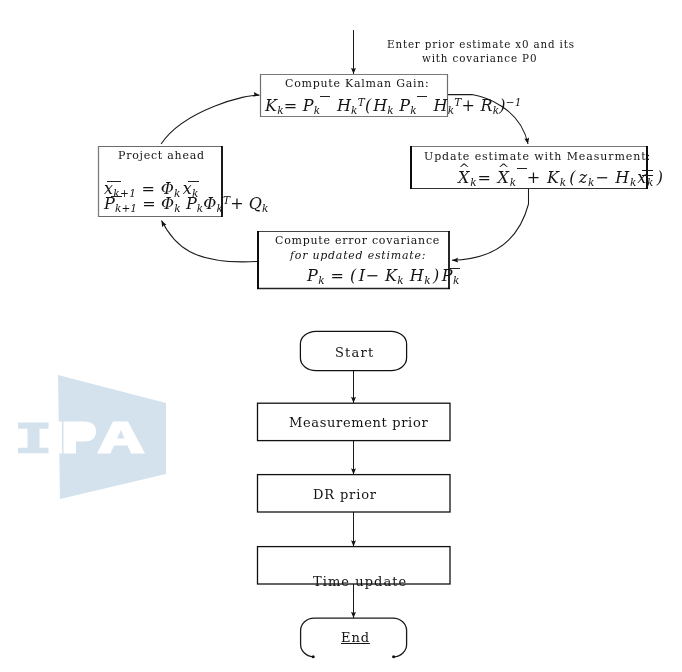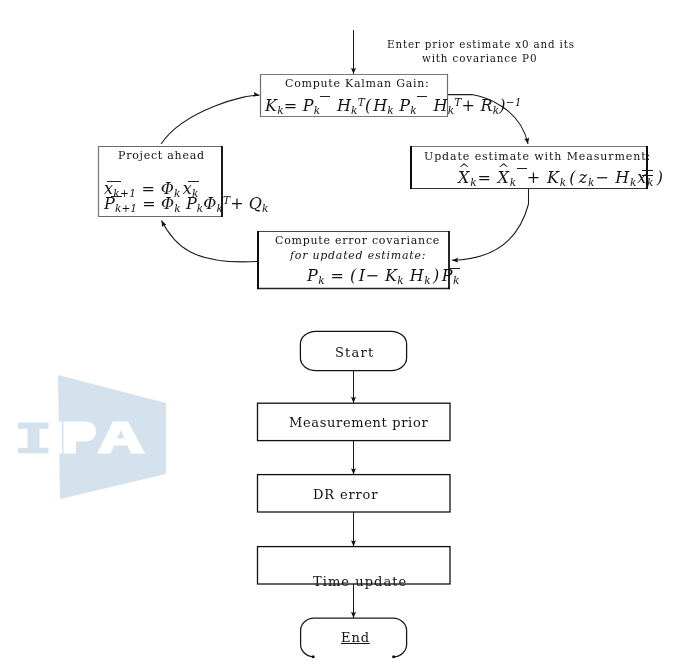--- a/index.html
+++ b/index.html
@@ -131,17 +131,17 @@
   <div class="txt bxtitle" style="left:275px;top:234px;">Compute error covariance</div>
   <div class="txt bxtitle" style="left:290px;top:249px;font-style:italic;">for updated estimate:</div>
   <div class="txt frm" style="left:299px;top:266px;letter-spacing:0.45px;margin-left:8px;"><i>P</i><span class="sub">k</span><span class="op"> = ( </span><i>I</i><span class="op">− </span><i>K</i><span class="sub">k</span><span class="sp">&nbsp;</span><i>H</i><span class="sub">k</span><span class="op"> ) </span><i>P</i><span class="sub sbar2">k</span></div>
 
   <div class="txt bxtitle" style="left:118px;top:149px;">Project ahead</div>
   <div class="txt frm" style="left:104px;top:179px;letter-spacing:0.3px;"><i>x</i><span class="sub sbar">k</span><span class="sub">+1</span><span class="op"> = </span><i>Φ</i><span class="sub">k</span><span class="sp"> </span><i>x</i><span class="sub sbar2">k</span></div>
   <div class="txt frm" style="left:104px;top:194px;letter-spacing:0.1px;"><i>P</i><span class="sub sbar2">k</span><span class="sub">+1</span><span class="op"> = </span><i>Φ</i><span class="sub">k</span><span class="sp">&nbsp;</span><i>P</i><span class="sub">k</span><i>Φ</i><span class="sub">k</span><span class="sup">T</span><span class="op">+&nbsp;</span><i>Q</i><span class="sub">k</span></div>
 
   <div class="txt flowlabel" style="left:335px;top:345px;letter-spacing:1.2px;">Start</div>
   <div class="txt flowlabel" style="left:289px;top:415px;">Measurement prior</div>
-  <div class="txt flowlabel" style="left:313px;top:487px;letter-spacing:0.85px;">DR error</div>
+  <div class="txt flowlabel" style="left:313px;top:487px;letter-spacing:0.85px;">DR prior</div>
   <div class="txt flowlabel" style="left:313px;top:557px;letter-spacing:1.05px;margin-top:17px;">Time update</div>
   <div class="txt flowlabel" style="left:341px;top:630px;letter-spacing:0.9px;text-decoration:underline;">End</div>
 
 </div>
 
 </body></html>

